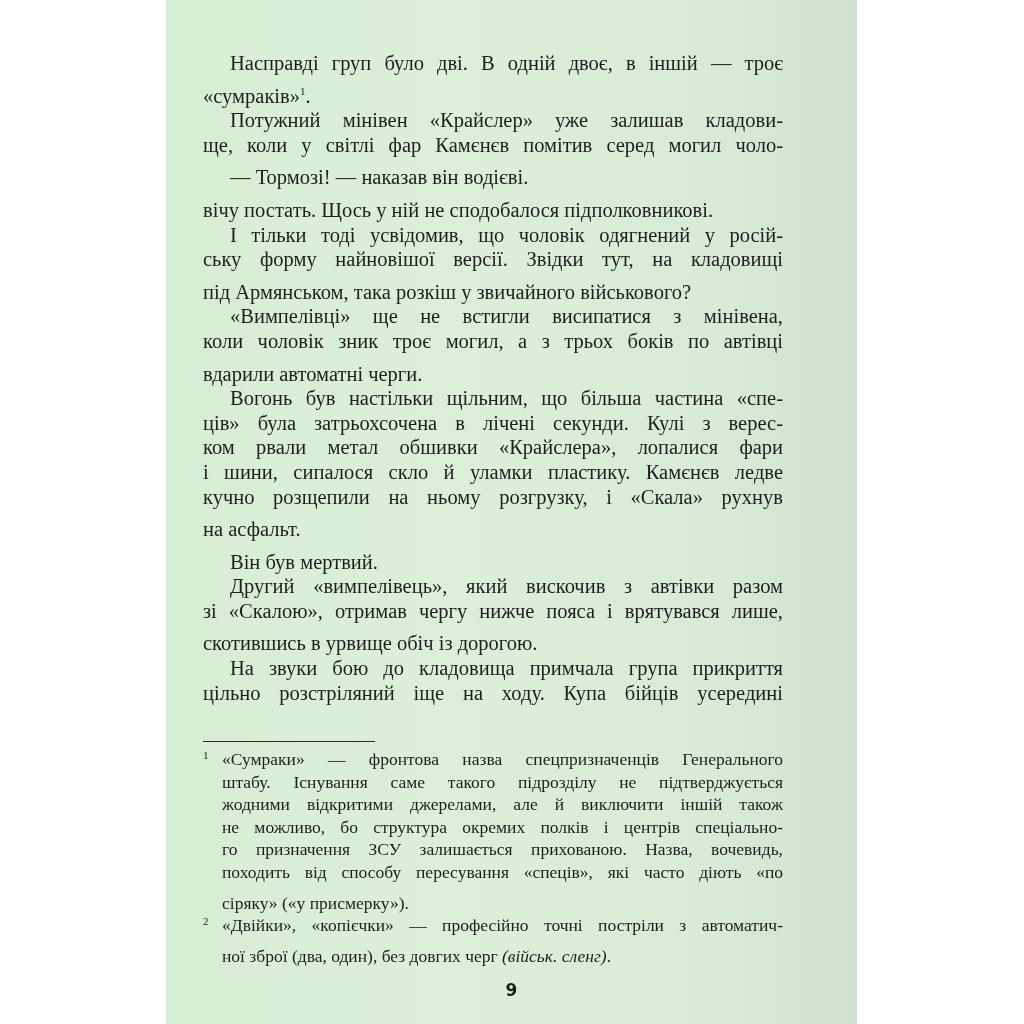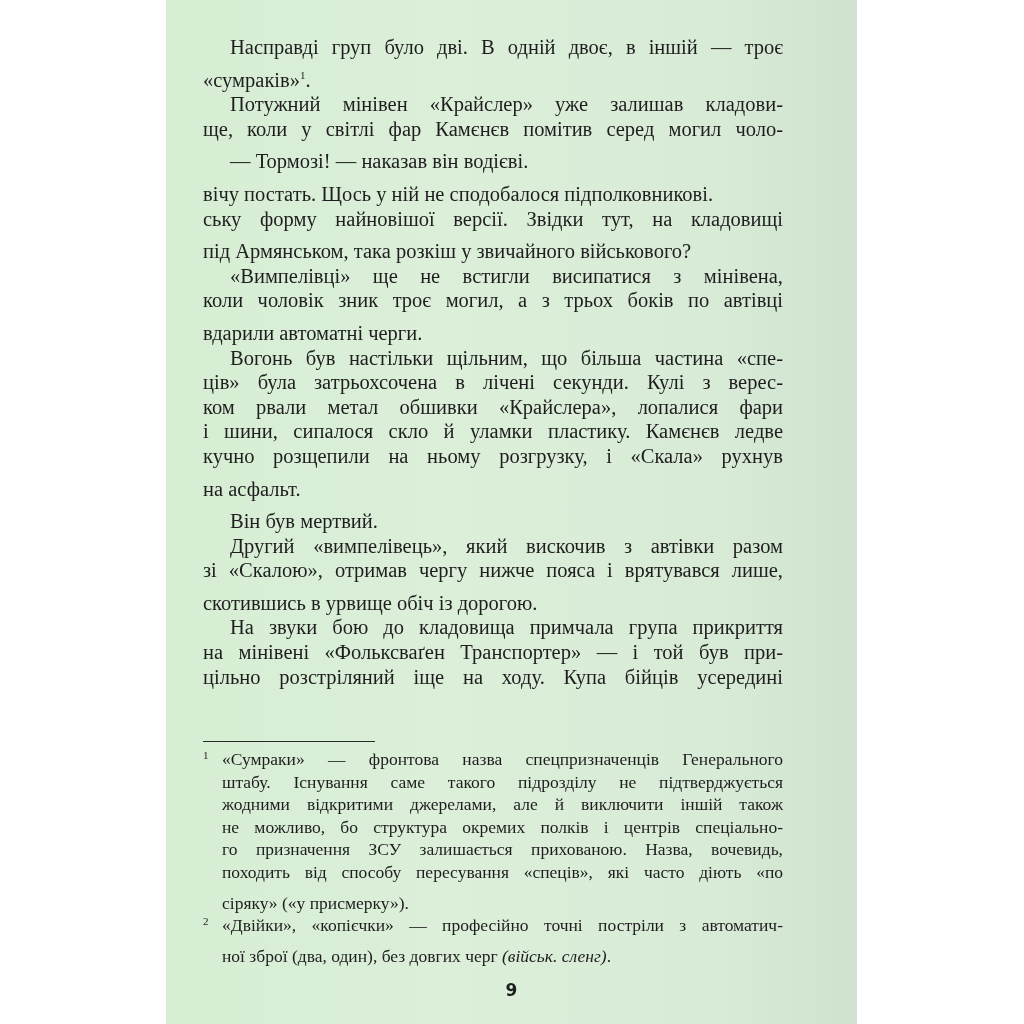--- a/index.html
+++ b/index.html
@@ -5,21 +5,21 @@
   html, body { margin: 0; padding: 0; }
   body {
     width: 1024px; height: 1024px; background: #ffffff;
     position: relative; overflow: hidden;
   }
   .page {
     position: absolute; left: 166px; top: 0; width: 691px; height: 1024px;
     background: linear-gradient(90deg, #d6eed4 0%, #dcefd9 40%, #d8ebd6 80%, #cfe2cf 100%);
   }
   .body-text {
-    position: absolute; left: 37px; top: 35px; width: 580px;
+    position: absolute; left: 37px; top: 51px; width: 580px;
     font-family: "Liberation Serif", "DejaVu Serif", serif;
     font-size: 20.5px; line-height: 24.6px; color: #1e1e1e;
   }
   .line {
     display: block; white-space: nowrap; height: 24.6px;
     text-align: justify; text-align-last: justify;
   }
   .line.last { text-align-last: left; margin-top: 8px; }
   .line.indent { padding-left: 27px; }
   sup { font-size: 11px; line-height: 0; vertical-align: 8px; }
@@ -48,37 +48,37 @@
 <body>
 
 <div class="page">
   <div class="body-text" id="body-text">
       <span class="line indent"><span>Насправді груп було дві. В одній двоє, в іншій — троє</span></span>
       <span class="line last"><span>«сумраків»</span><sup>1</sup>.</span>
       <span class="line indent"><span>Потужний мінівен «Крайслер» уже залишав кладови-</span></span>
       <span class="line"><span>ще, коли у світлі фар Камєнєв помітив серед могил чоло-</span></span>
       <span class="line indent last"><span>— Тормозі! — наказав він водієві.</span></span>
       <span class="line last"><span>вічу постать. Щось у ній не сподобалося підполковникові.</span></span>
+      <span class="line indent"><span>І тільки тоді усвідомив, що чоловік одягнений у росій-</span></span>
       <span class="line"><span>ську форму найновішої версії. Звідки тут, на кладовищі</span></span>
       <span class="line last"><span>під Армянськом, така розкіш у звичайного військового?</span></span>
       <span class="line indent"><span>«Вимпелівці» ще не встигли висипатися з мінівена,</span></span>
       <span class="line"><span>коли чоловік зник троє могил, а з трьох боків по автівці</span></span>
       <span class="line last"><span>вдарили автоматні черги.</span></span>
       <span class="line indent"><span>Вогонь був настільки щільним, що більша частина «спе-</span></span>
       <span class="line"><span>ців» була затрьохсочена в лічені секунди. Кулі з верес-</span></span>
       <span class="line"><span>ком рвали метал обшивки «Крайслера», лопалися фари</span></span>
       <span class="line"><span>і шини, сипалося скло й уламки пластику. Камєнєв ледве</span></span>
       <span class="line"><span>кучно розщепили на ньому розгрузку, і «Скала» рухнув</span></span>
       <span class="line last"><span>на асфальт.</span></span>
       <span class="line indent last"><span>Він був мертвий.</span></span>
       <span class="line indent"><span>Другий «вимпелівець», який вискочив з автівки разом</span></span>
       <span class="line"><span>зі «Скалою», отримав чергу нижче пояса і врятувався лише,</span></span>
       <span class="line last"><span>скотившись в урвище обіч із дорогою.</span></span>
       <span class="line indent"><span>На звуки бою до кладовища примчала група прикриття</span></span>
-      <span class="line"><span>на мінівені «Фольксваґен Транспортер» — і той був при-</span></span>
       <span class="line"><span>цільно розстріляний іще на ходу. Купа бійців усередині</span></span>
     </div>
   <div class="rule"></div>
   <div class="footnotes" id="footnotes">
       <div class="fn">
         <span class="fn-mark">1</span>
         <span class="line"><span>«Сумраки» — фронтова назва спецпризначенців Генерального</span></span>
         <span class="line"><span>штабу. Існування саме такого підрозділу не підтверджується</span></span>
         <span class="line"><span>жодними відкритими джерелами, але й виключити іншій також</span></span>
         <span class="line"><span>не можливо, бо структура окремих полків і центрів спеціально-</span></span>

